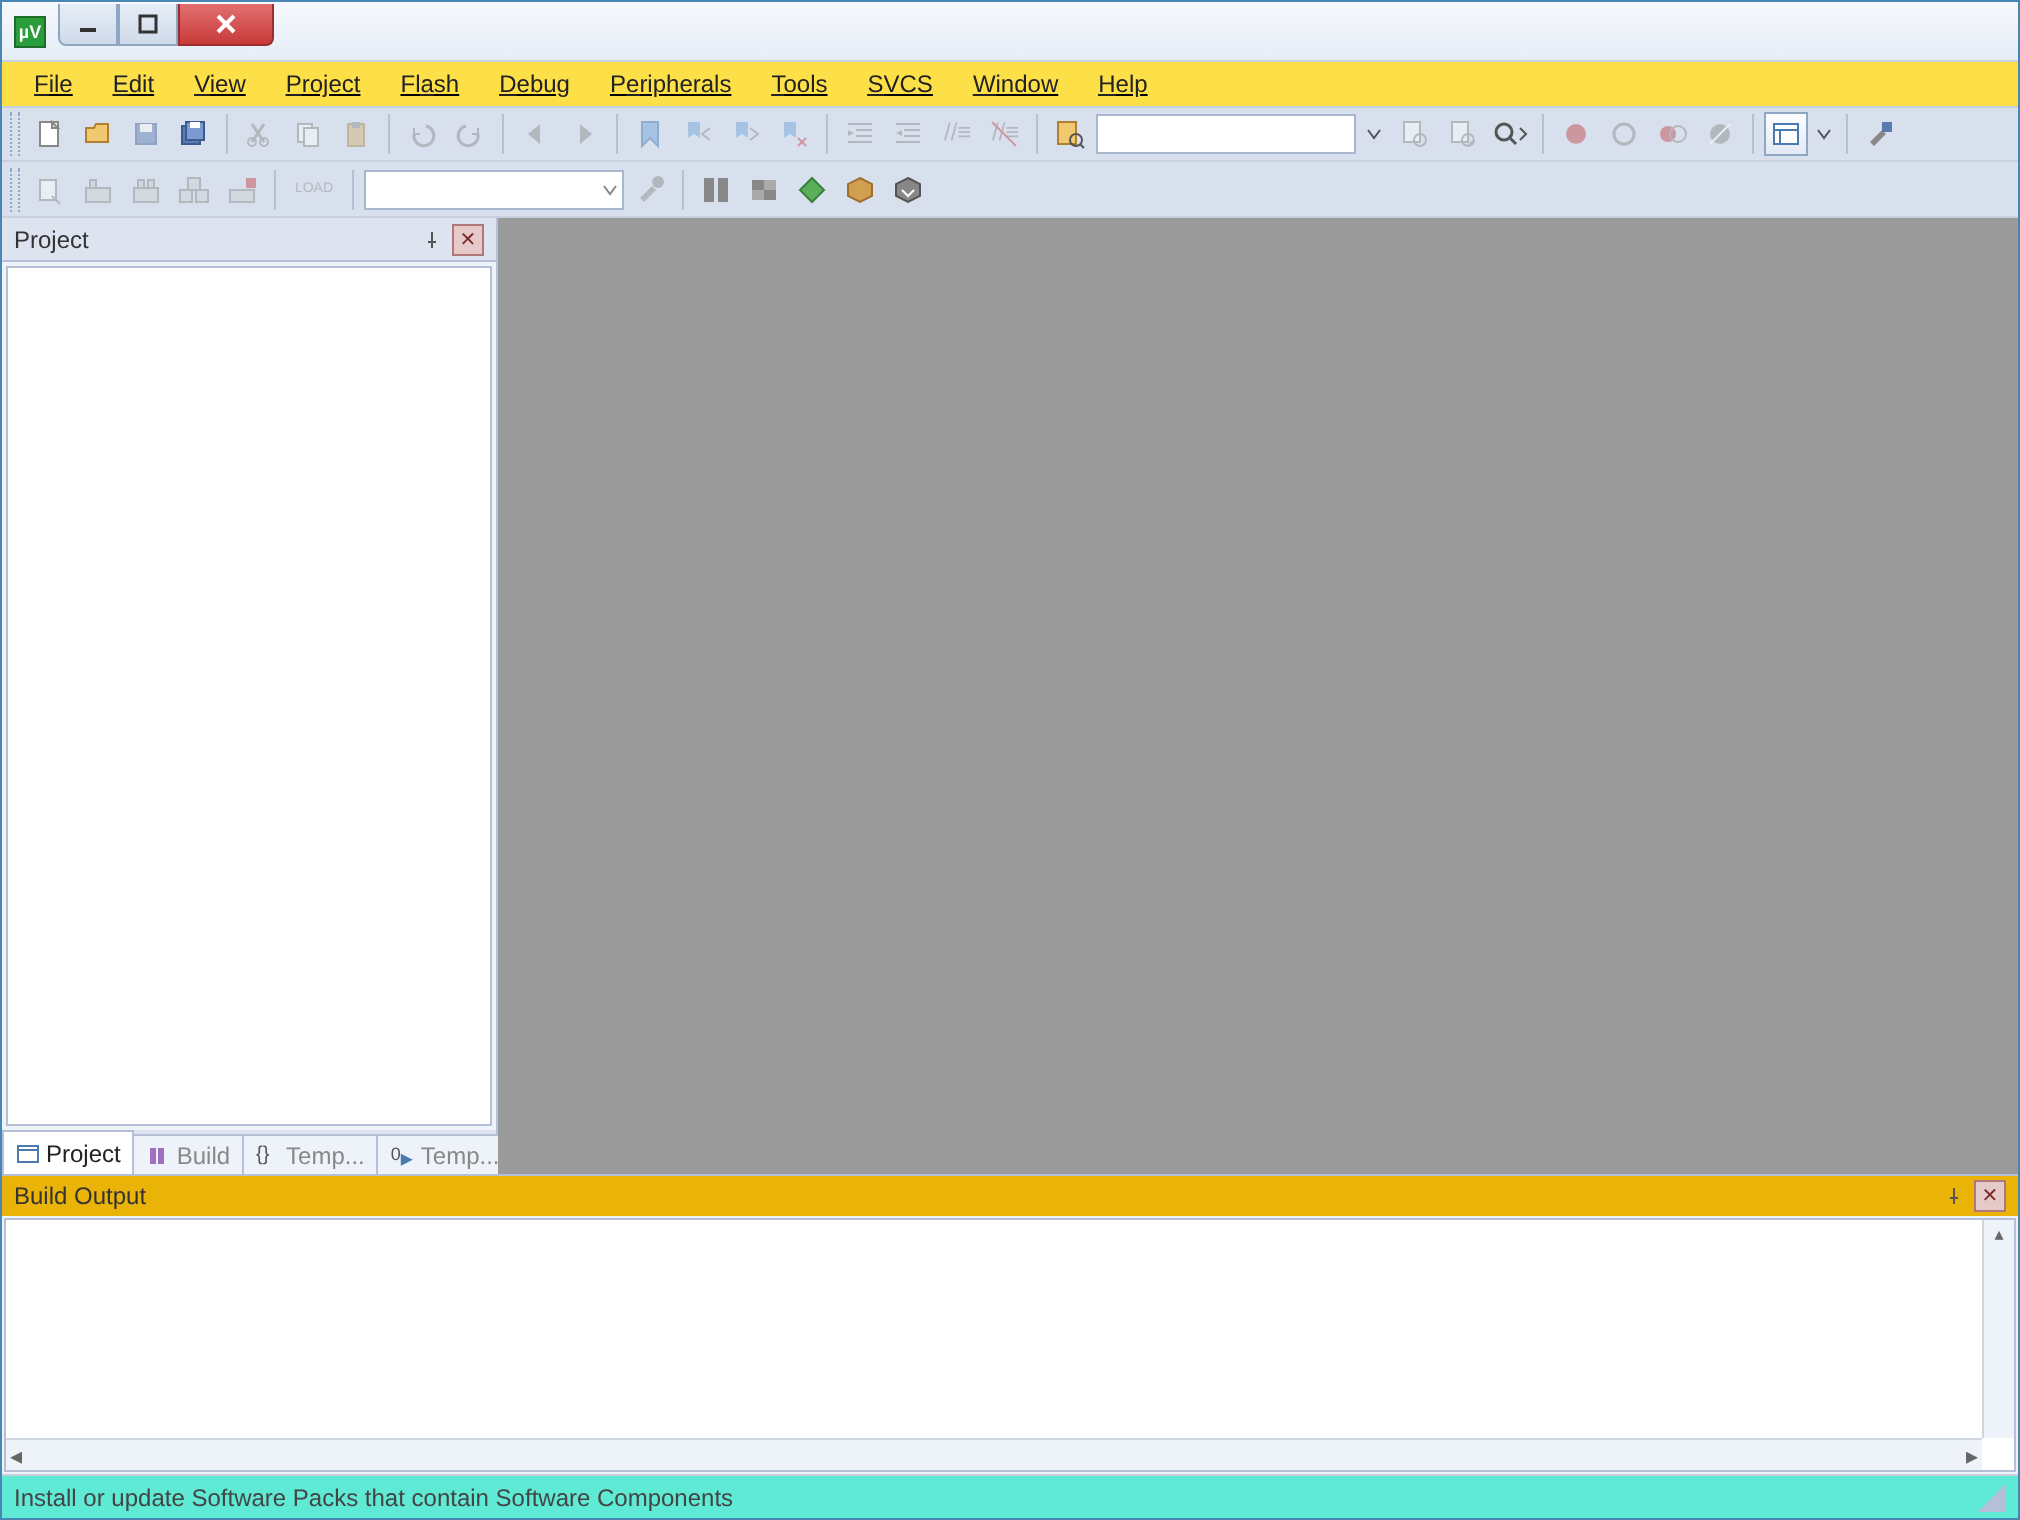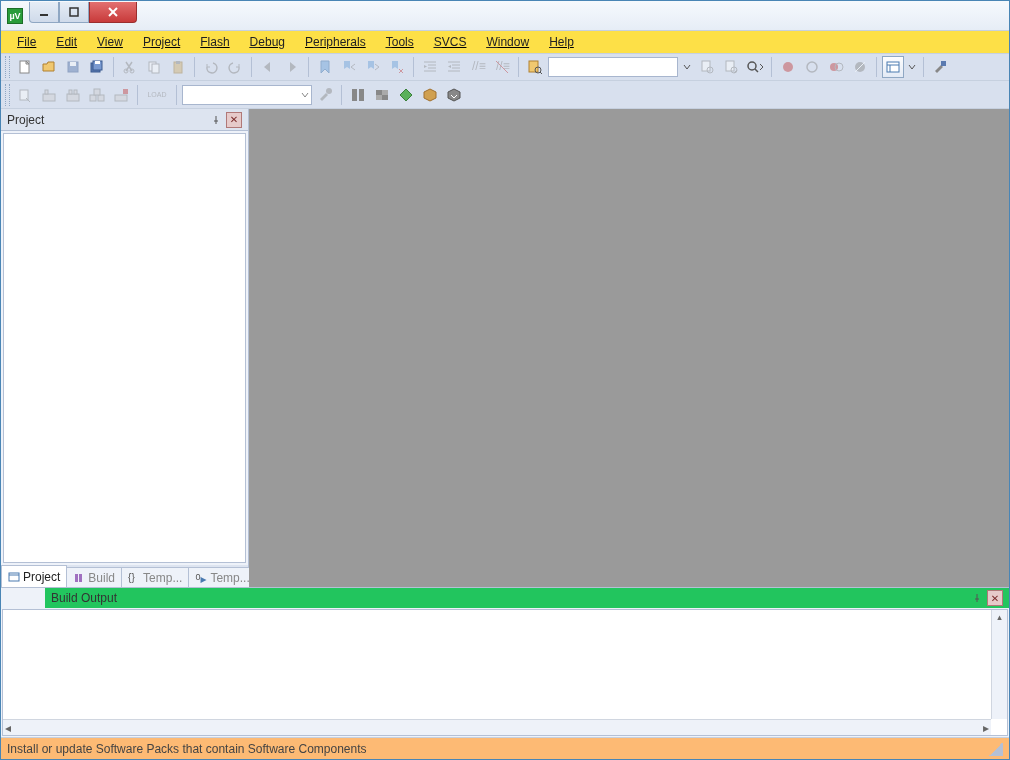--- a/index.html
+++ b/index.html
@@ -47,25 +47,25 @@
 .panel-header .spacer{flex:1;}
 .pin-icon, .close-icon { width:16px;height:16px;display:flex;align-items:center;justify-content:center;margin-left:2px;}
 .close-icon { border:1px solid #b07878; background:#e6caca; color:#7a2a2a; font-size:10px;}
 .project-tree { flex:1; background:#fff; border:1px solid #b4c0d5; margin:2px; }
 .panel-tabs { height:22px; display:flex; align-items:flex-end; background:#dde4f0;}
 .ptab { height:20px; padding:0 6px; display:flex;align-items:center; gap:3px; border:1px solid #b4c0d5; border-bottom:none; background:#eef2f9; color:#888; margin-right:-1px;}
 .ptab.active { background:#fff; color:#222; height:22px;}
 .ptab .ticon{width:12px;height:12px;}
 .editor-area { flex:1; background:#9a9a9a; }
 .build-output { height:150px; display:flex; flex-direction:column; border-top:1px solid #b4c0d5; background:#eef2f9;}
-.bo-header { height:20px; display:flex;align-items:center; padding:0 6px; background:#22c55e; color:#333;margin-left:44px;}
+.bo-header { height:20px; display:flex;align-items:center; padding:0 6px; background:#eab308; color:#333;}
 .bo-body { flex:1; background:#fff; border:1px solid #b4c0d5; margin:1px; position:relative;}
 .bo-scroll-v { position:absolute; right:0; top:0; width:16px; height:calc(100% - 16px); background:#eef2f9; border-left:1px solid #d0d6e0; display:flex;align-items:flex-start;justify-content:center;padding-top:2px;color:#666;font-size:9px;}
 .bo-scroll-h { position:absolute; left:0; bottom:0; right:16px; height:16px; background:#eef2f9; border-top:1px solid #d0d6e0; display:flex;align-items:center;justify-content:space-between;padding:0 2px;color:#666;font-size:9px;}
-.statusbar { height:22px; background:#fdba74; border-top:1px solid #c6d0df; display:flex;align-items:center; padding:0 6px; color:#444;}
+.statusbar { height:22px; background:#5eead4; border-top:1px solid #c6d0df; display:flex;align-items:center; padding:0 6px; color:#444;}
 .statusbar .grip{margin-left:auto; width:14px;height:14px; background:
  linear-gradient(135deg, transparent 50%, #b4c0d5 50%);}
 
 svg { display:block; }
 </style>
 </head>
 <body>
 
 <div class="window">
 

